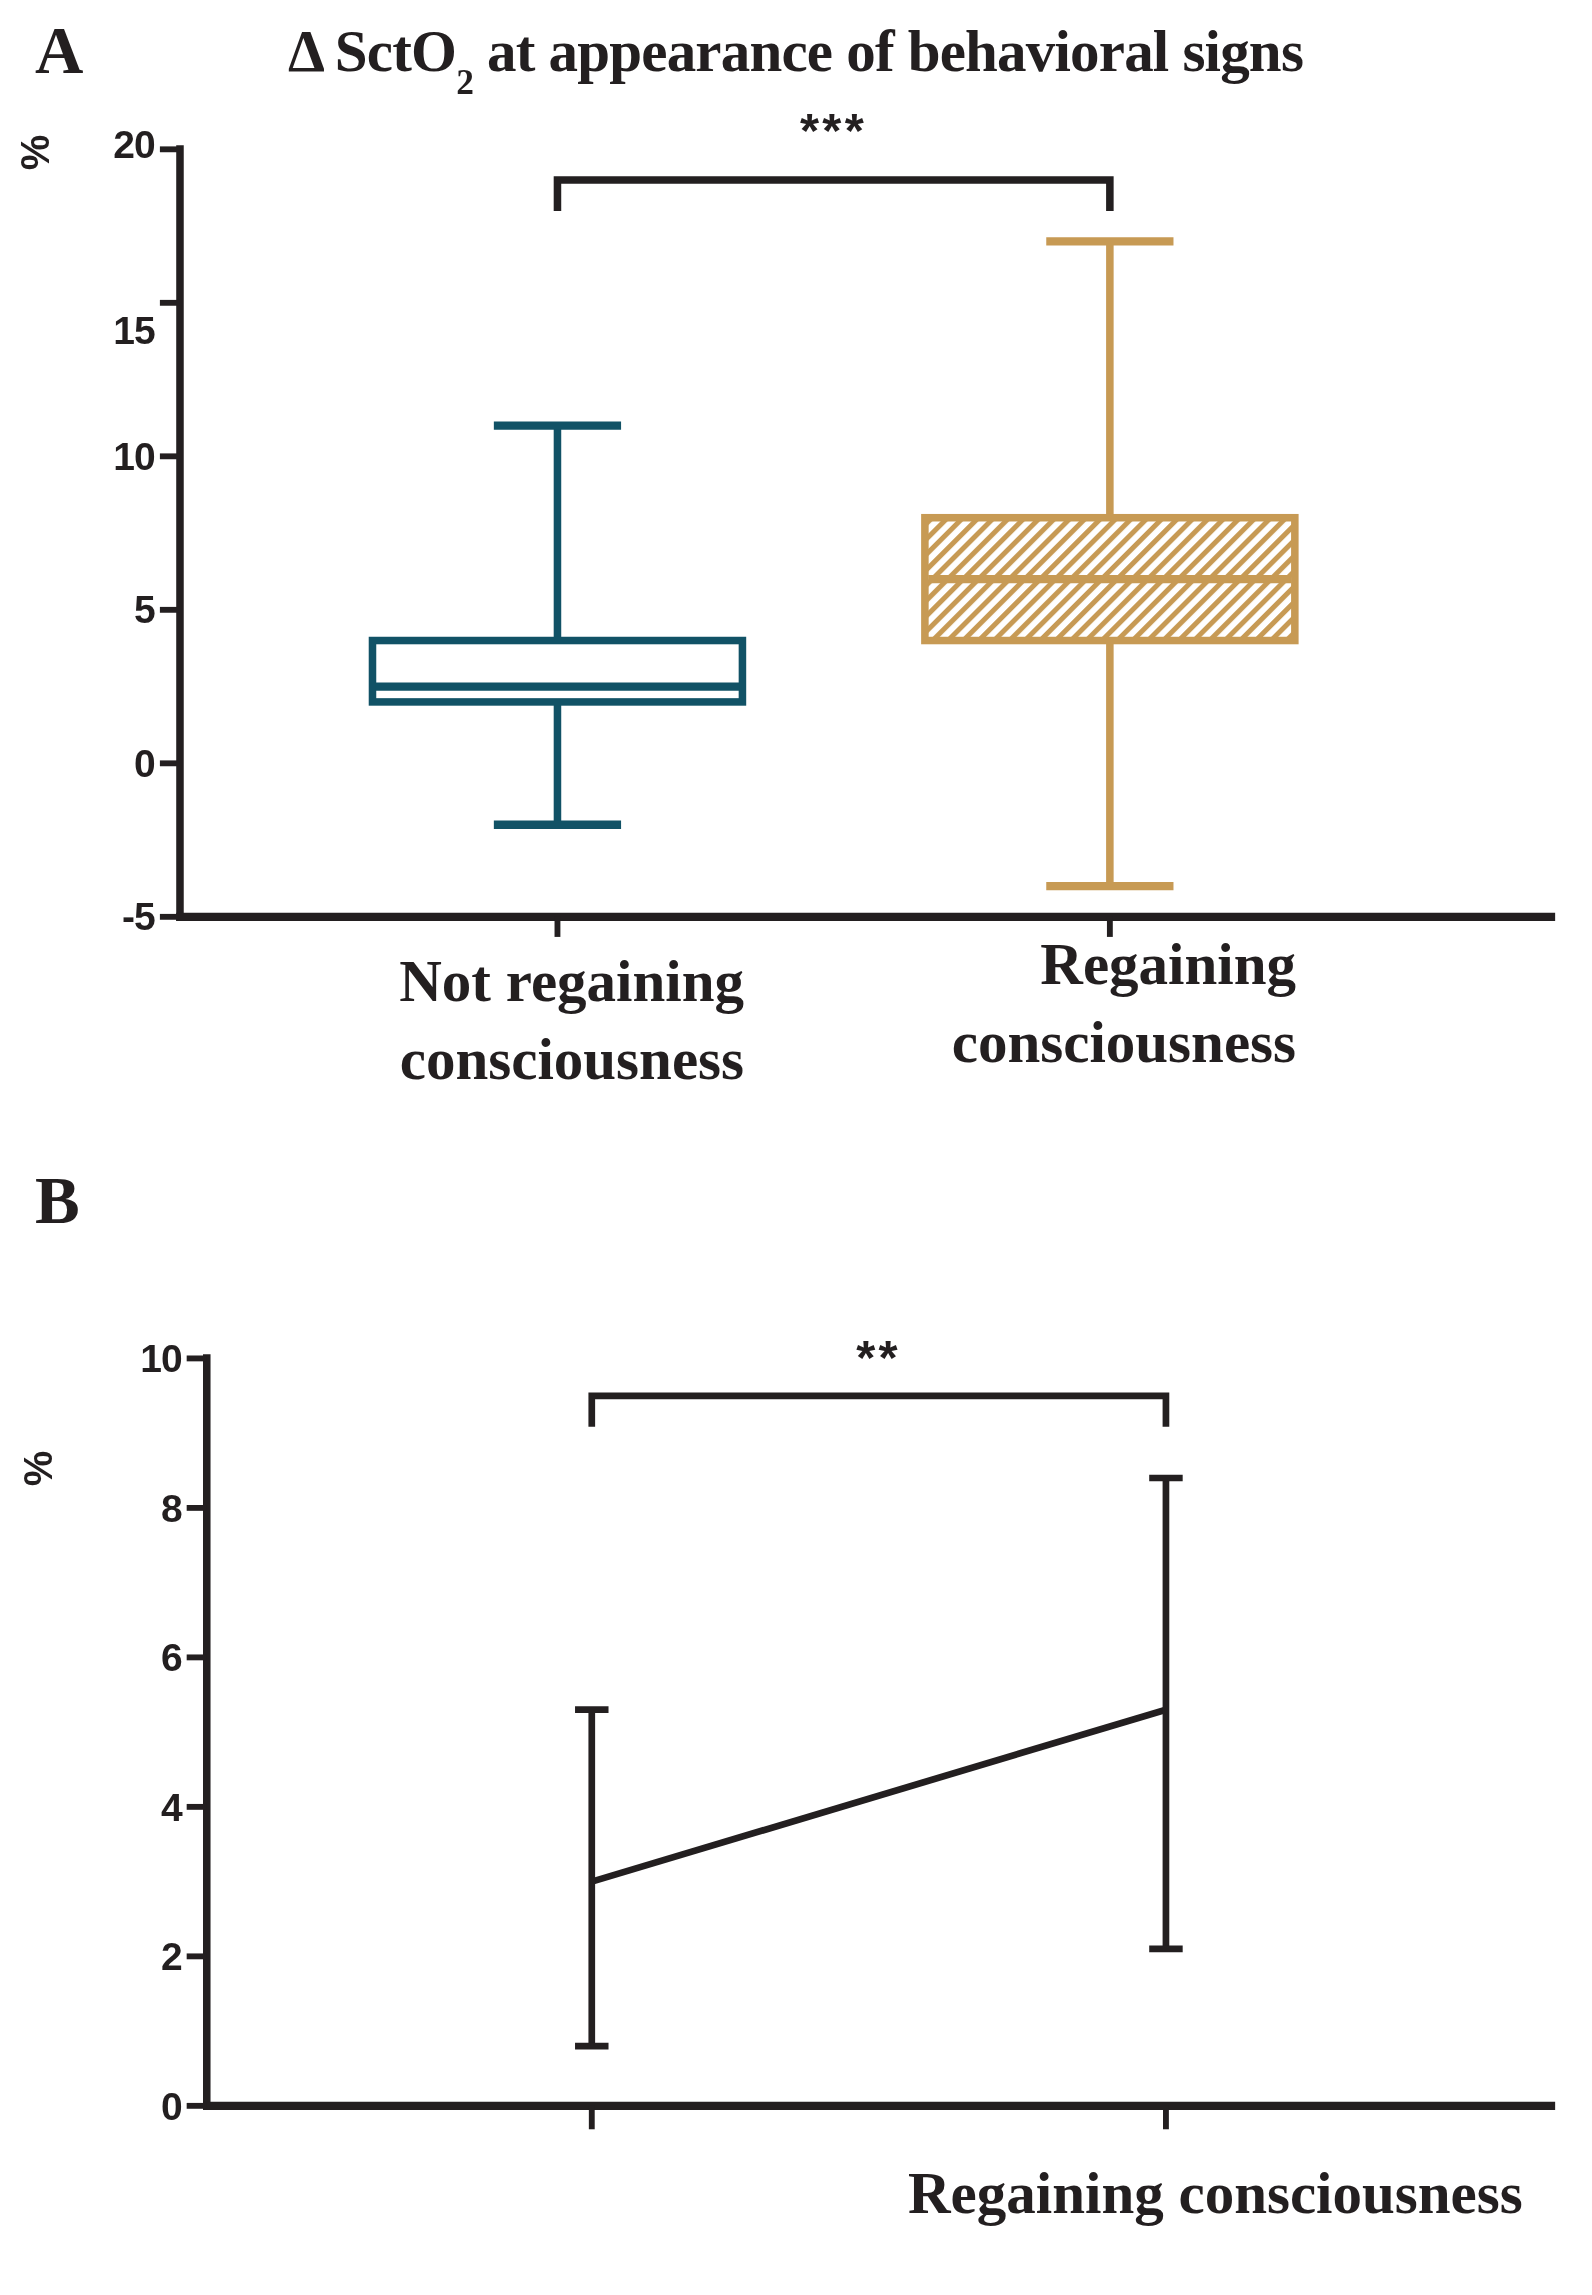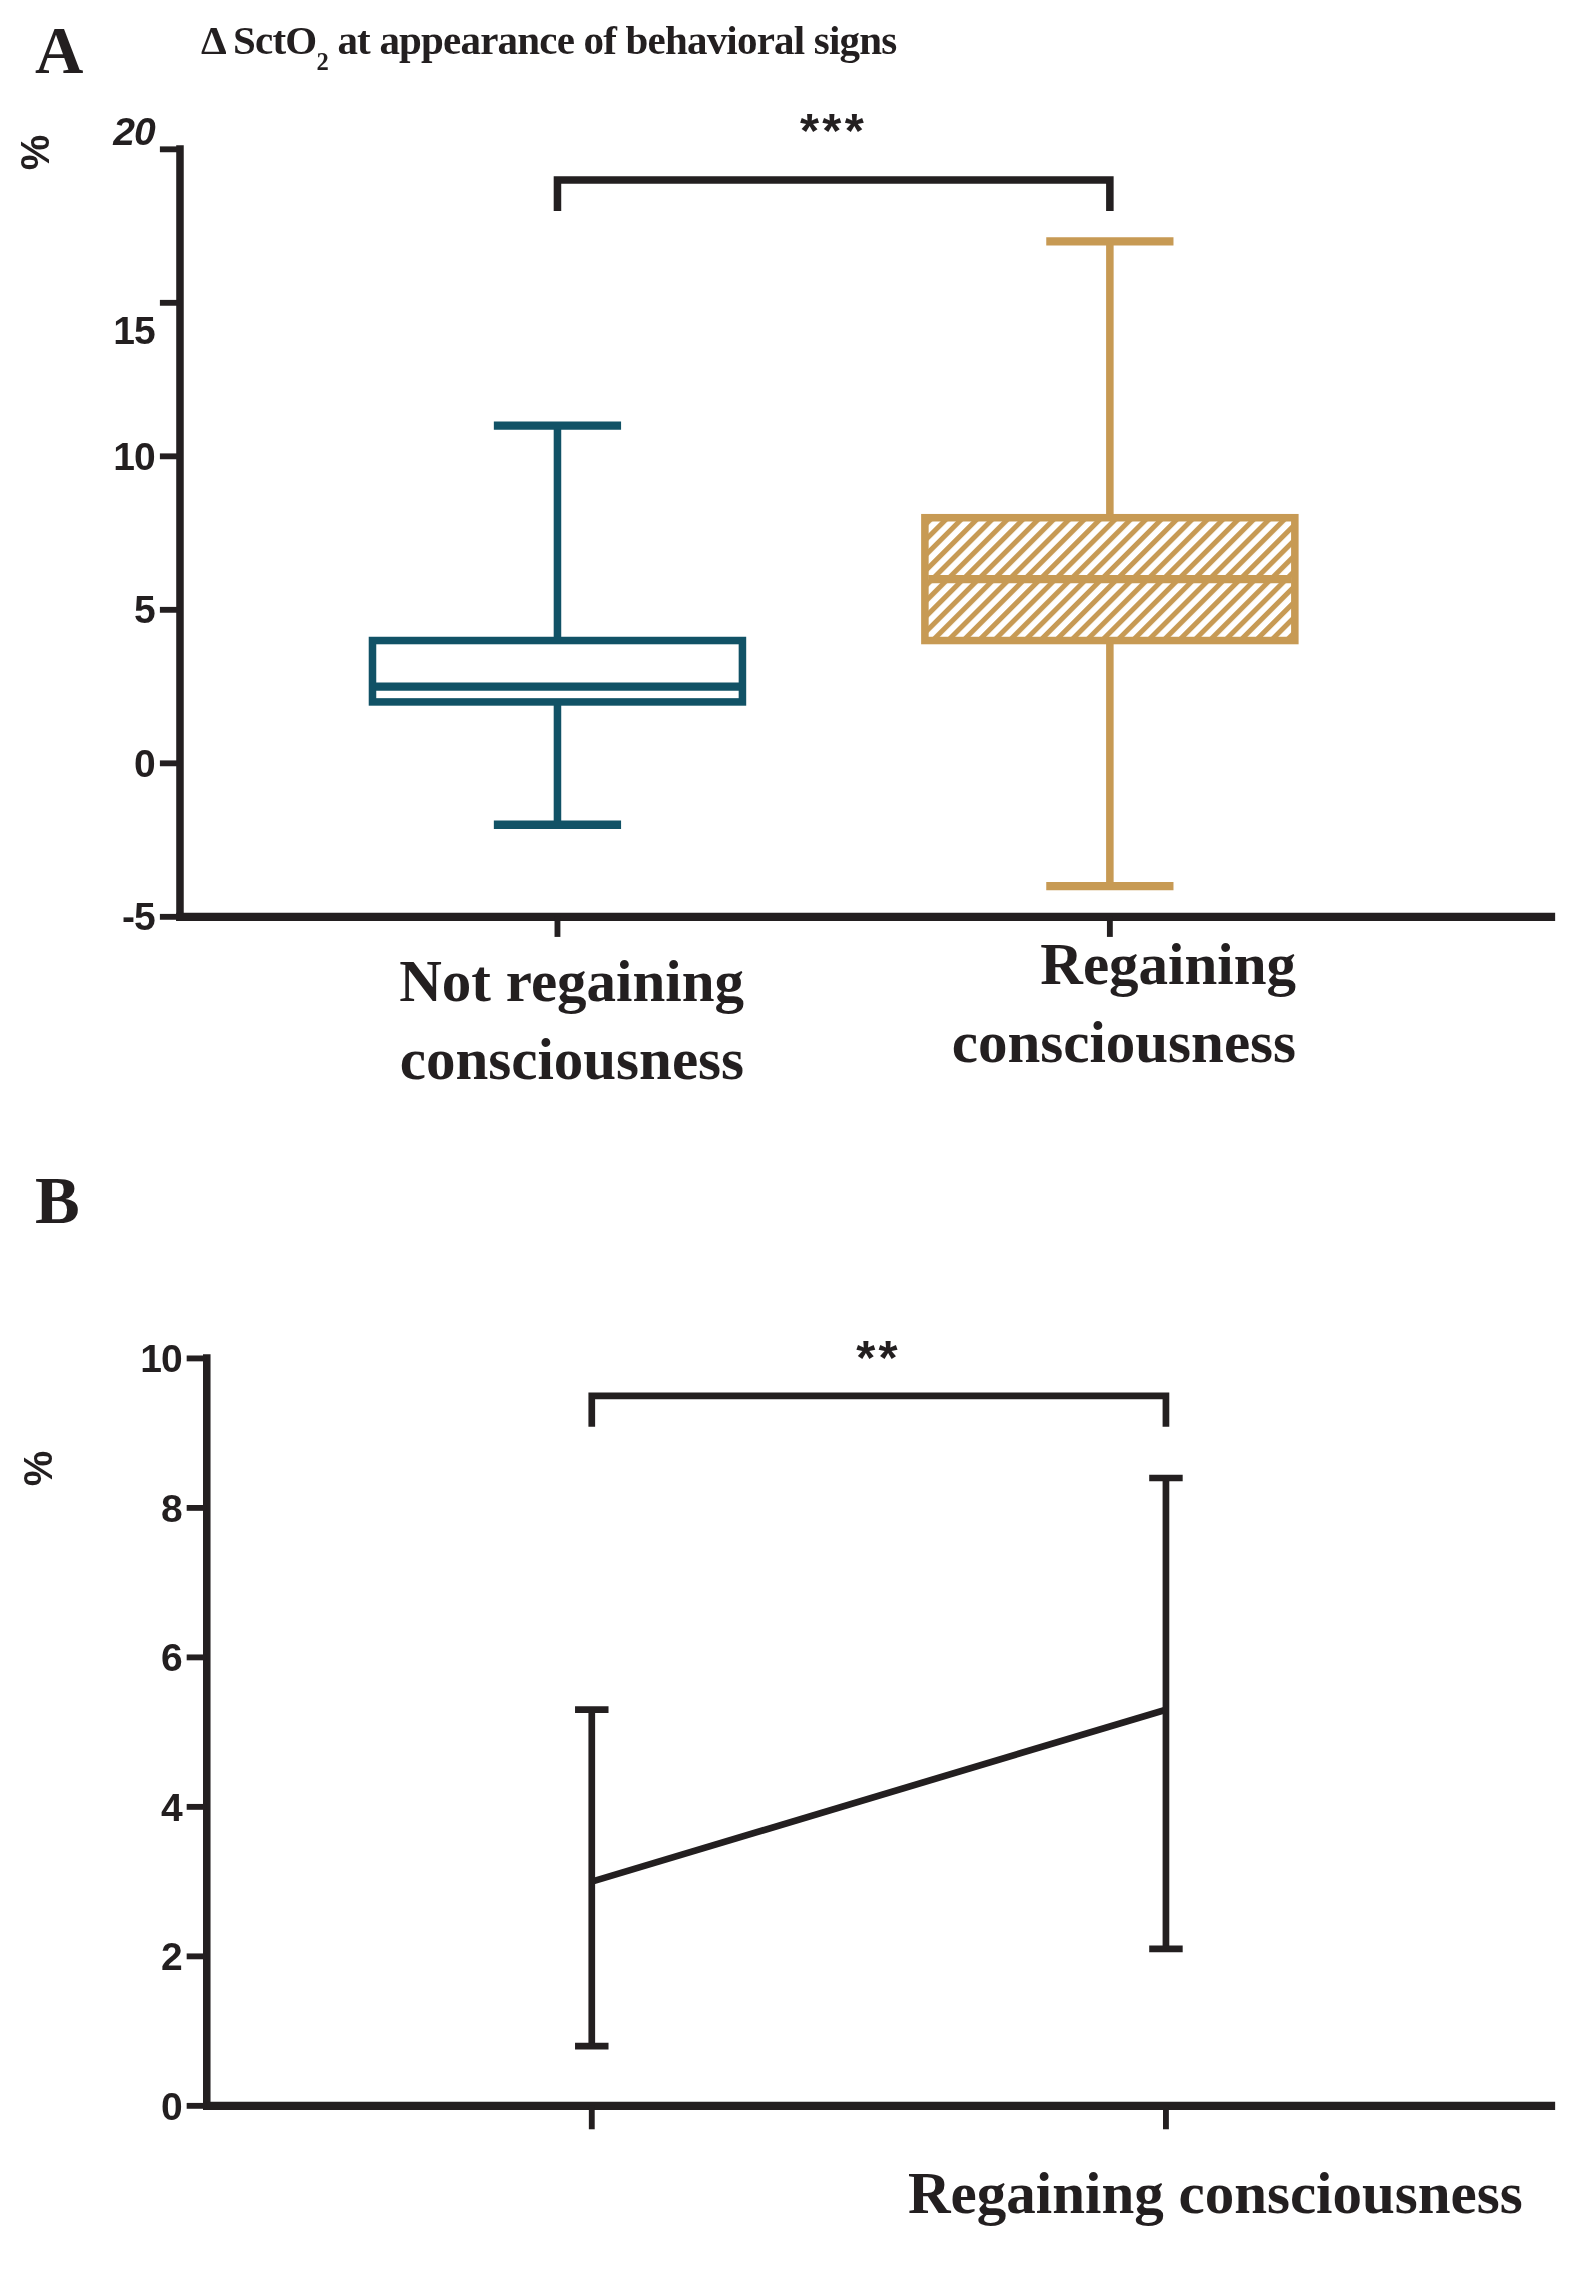--- a/index.html
+++ b/index.html
@@ -11,22 +11,22 @@
     font-family:"Liberation Serif", serif;
     color:#231F20;
     overflow:hidden;
   }
   .abs { position:absolute; }
   .panel-letter {
     font-size:67px; font-weight:700; letter-spacing:0;
     font-family:"Liberation Serif", serif;
   }
   .title {
-    font-size:41px; font-weight:600; letter-spacing:-0.8px;
-    line-height:1.12; white-space:nowrap;
+    font-size:59px; font-weight:600; letter-spacing:-0.8px;
+    text-align:center; line-height:1.12; white-space:nowrap;
   }
   .title sub {
     font-size:0.60em; position:relative; top:0.28em; line-height:0;
   }
   .pct-label {
     font-family:"Liberation Sans", sans-serif;
     font-size:40px; font-weight:700;
     width:67px; height:67px; text-align:center; line-height:67px;
     transform:rotate(-90deg);
   }
@@ -119,21 +119,21 @@
 
 
 
   <div class="abs pct-label" style="left:5px; top:1435px;">%</div>
 
   <div class="abs sig-label" style="left:753px; top:1329px;">**</div>
 
 
   <div class="abs cat-label nowrap" style="left:908px; top:2155px; width:519px;">Regaining consciousness</div>
 
-<div class="tick-label" style="left: 46px; width: 109px; top: 109px; font-style: italic;">20</div>
+<div class="tick-label" style="left: 46px; width: 109px; top: 122px;">20</div>
     <div class="tick-label" style="left: 46px; width: 109px; top: 280px; margin-top: 28px;">15</div>
     <div class="tick-label" style="left: 46px; width: 109px; top: 434px;">10</div>
     <div class="tick-label" style="left: 46px; width: 109px; top: 587px;">5</div>
     <div class="tick-label" style="left: 46px; width: 109px; top: 741px;">0</div>
     <div class="tick-label" style="left: 46px; width: 109px; top: 894px;">-5</div>
     <div class="tick-label" style="left: 73px; width: 109px; top: 1336px;">10</div>
     <div class="tick-label" style="left: 73px; width: 109px; top: 1486px;">8</div>
     <div class="tick-label" style="left: 73px; width: 109px; top: 1635px;">6</div>
     <div class="tick-label" style="left: 73px; width: 109px; top: 1785px;">4</div>
     <div class="tick-label" style="left: 73px; width: 109px; top: 1934px;">2</div>

